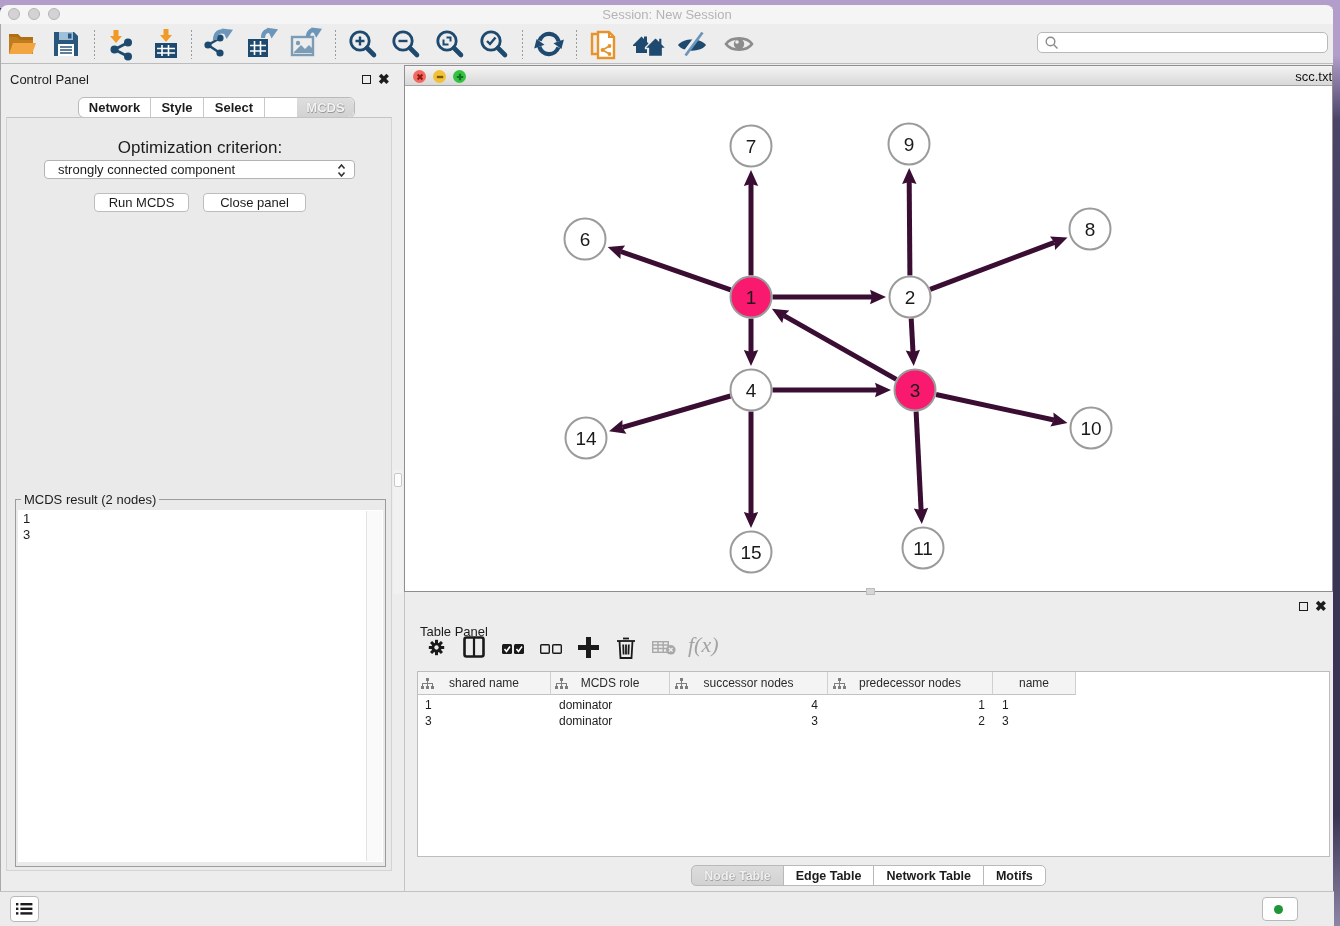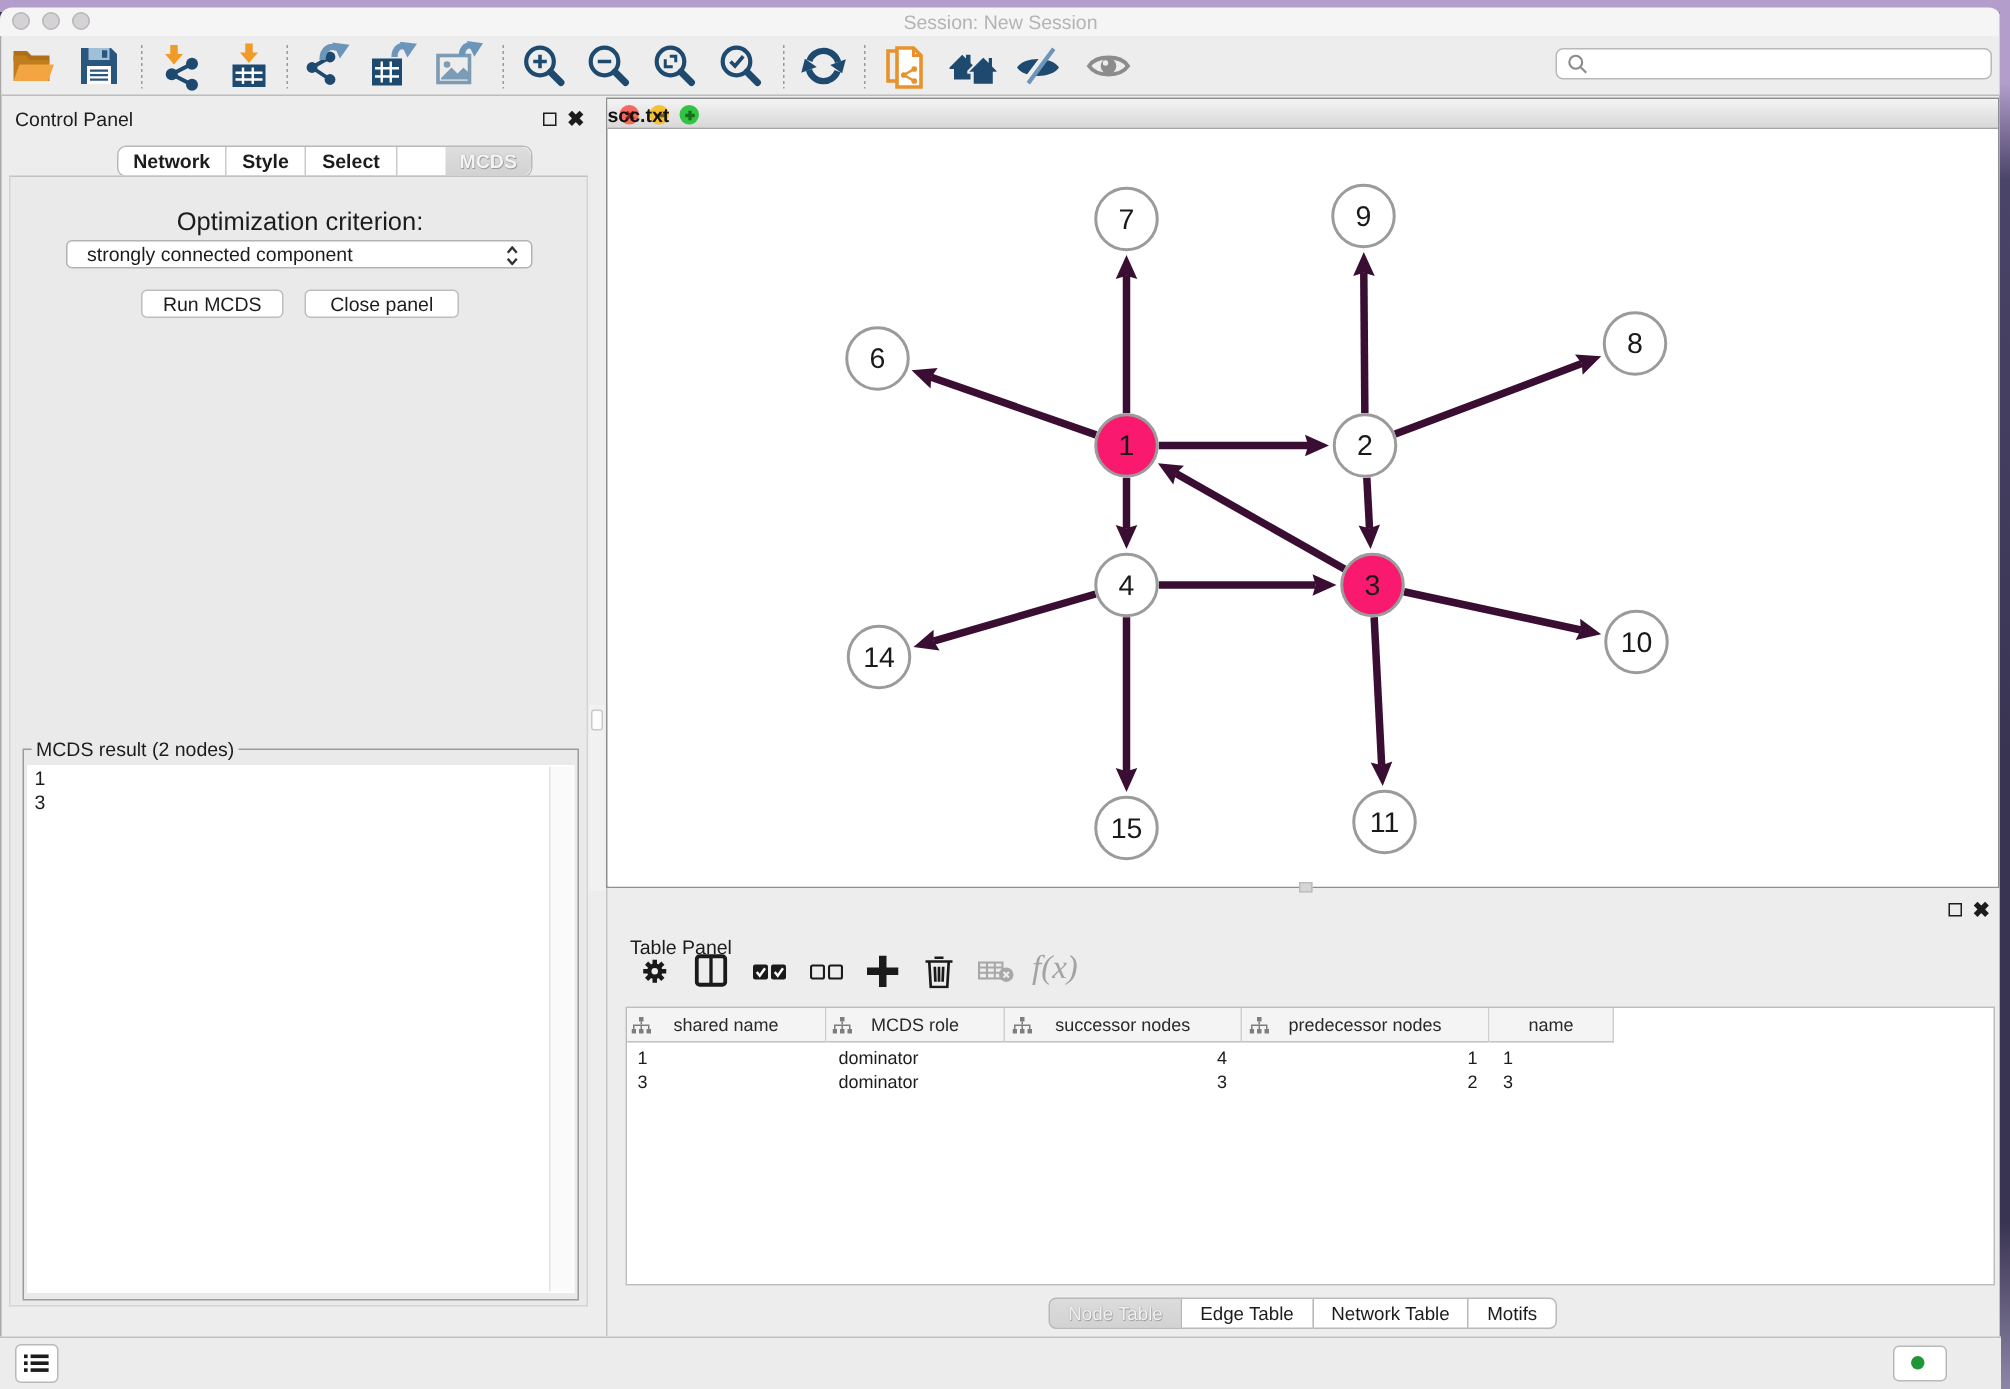--- a/index.html
+++ b/index.html
@@ -35,31 +35,31 @@
 .btn { height:19px; background:#fff; border:1px solid #bdbdbd; border-radius:4px; font-size:13px; color:#1c1c1c; text-align:center; line-height:17px; }
 #fieldset { left:15px; top:499px; width:371px; height:368px; border:1px solid #9c9c9c; }
 #fsLabel { left:21px; top:492px; background:#ebeaeb; padding:0 3px; font-size:13px; color:#1c1c1c; }
 #fsWhite { left:18px; top:510px; width:365px; height:352px; background:#fff; font-size:13px; color:#1c1c1c; padding:1px 0 0 5px; line-height:16px; }
 #fsScroll { left:366px; top:511px; width:16px; height:350px; background:#fafafa; border-left:1px solid #e3e3e3; }
 #cpScroll { left:393px; top:470px; width:10px; height:124px; background:#f2f1f2; }
 #cpThumb { left:394px; top:473px; width:8px; height:14px; background:#fdfdfd; border:1px solid #c9c9c9; border-radius:2px; }
 
 #netWin { left:404px; top:65px; width:929px; height:527px; border:1px solid #8f8f8f; background:#fff; }
 #netTitle { left:405px; top:66px; width:927px; height:20px; background:linear-gradient(#f4f4f4,#d8d8d8); border-bottom:1px solid #a5a5a5; }
-#netTitleText { left:405px; top:69px; width:927px; text-align:left; font-size:13px; font-weight:bold; color:#111; }
+#netTitleText { left:405px; top:69px; width:927px; text-align:right; font-size:13px; font-weight:normal; color:#111; }
 .light { top:70px; width:13px; height:13px; border-radius:50%; display:flex; align-items:center; justify-content:center; }
 #canvas { left:406px; top:87px; width:926px; height:504px; background:#fff; }
 
 #tp { left:404px; top:592px; width:929px; height:299px; background:#ededed; border-left:1px solid #c6c6c6; }
 #tpTitle { left:420px; top:624px; font-size:13px; color:#1c1c1c; }
 #tbl { left:417px; top:671px; width:913px; height:186px; background:#fff; border:1px solid #bdbdbd; }
 .th { top:672px; height:23px; background:#f4f4f4; border-right:1px solid #d0d0d0; border-bottom:1px solid #c2c2c2; font-size:12px; color:#2a2a2a; text-align:center; line-height:23px; }
 .td { font-size:12px; color:#1c1c1c; height:16px; line-height:16px; }
 #btabs { left:404px; top:865px; width:929px; text-align:center; }
-.btab { display:inline-block; height:21px; border:1px solid #b9b9b9; background:#fff; font-size:12.5px; font-weight:normal; color:#1c1c1c; padding:2px 12px; line-height:16px; margin:0 -0.5px; }
+.btab { display:inline-block; height:21px; border:1px solid #b9b9b9; background:#fff; font-size:12.5px; font-weight:bold; color:#1c1c1c; padding:2px 12px; line-height:16px; margin:0 -0.5px; }
 .btab.dis { background:linear-gradient(#dcdcdc,#d2d2d2); color:#f0f0f0; text-shadow:0 0 1px #a0a0a0, 0.5px 0.5px 0 #a0a0a0; border-radius:5px 0 0 5px; }
 
 #status { left:0; top:891px; width:1334px; height:35px; background:#ececec; border-top:1px solid #c2c2c2; }
 #listBtn { left:10px; top:896px; width:29px; height:26px; background:#fff; border:1px solid #b9b9b9; border-radius:4px; }
 #memBtn { left:1262px; top:897px; width:36px; height:24px; background:#fff; border:1px solid #b9b9b9; border-radius:4px; font-size:11px; color:#1c1c1c; line-height:22px; text-align:center; }
 </style>
 </head>
 <body>
 <div class="abs" id="win"></div>
 <div class="abs" id="wallTop"></div>

